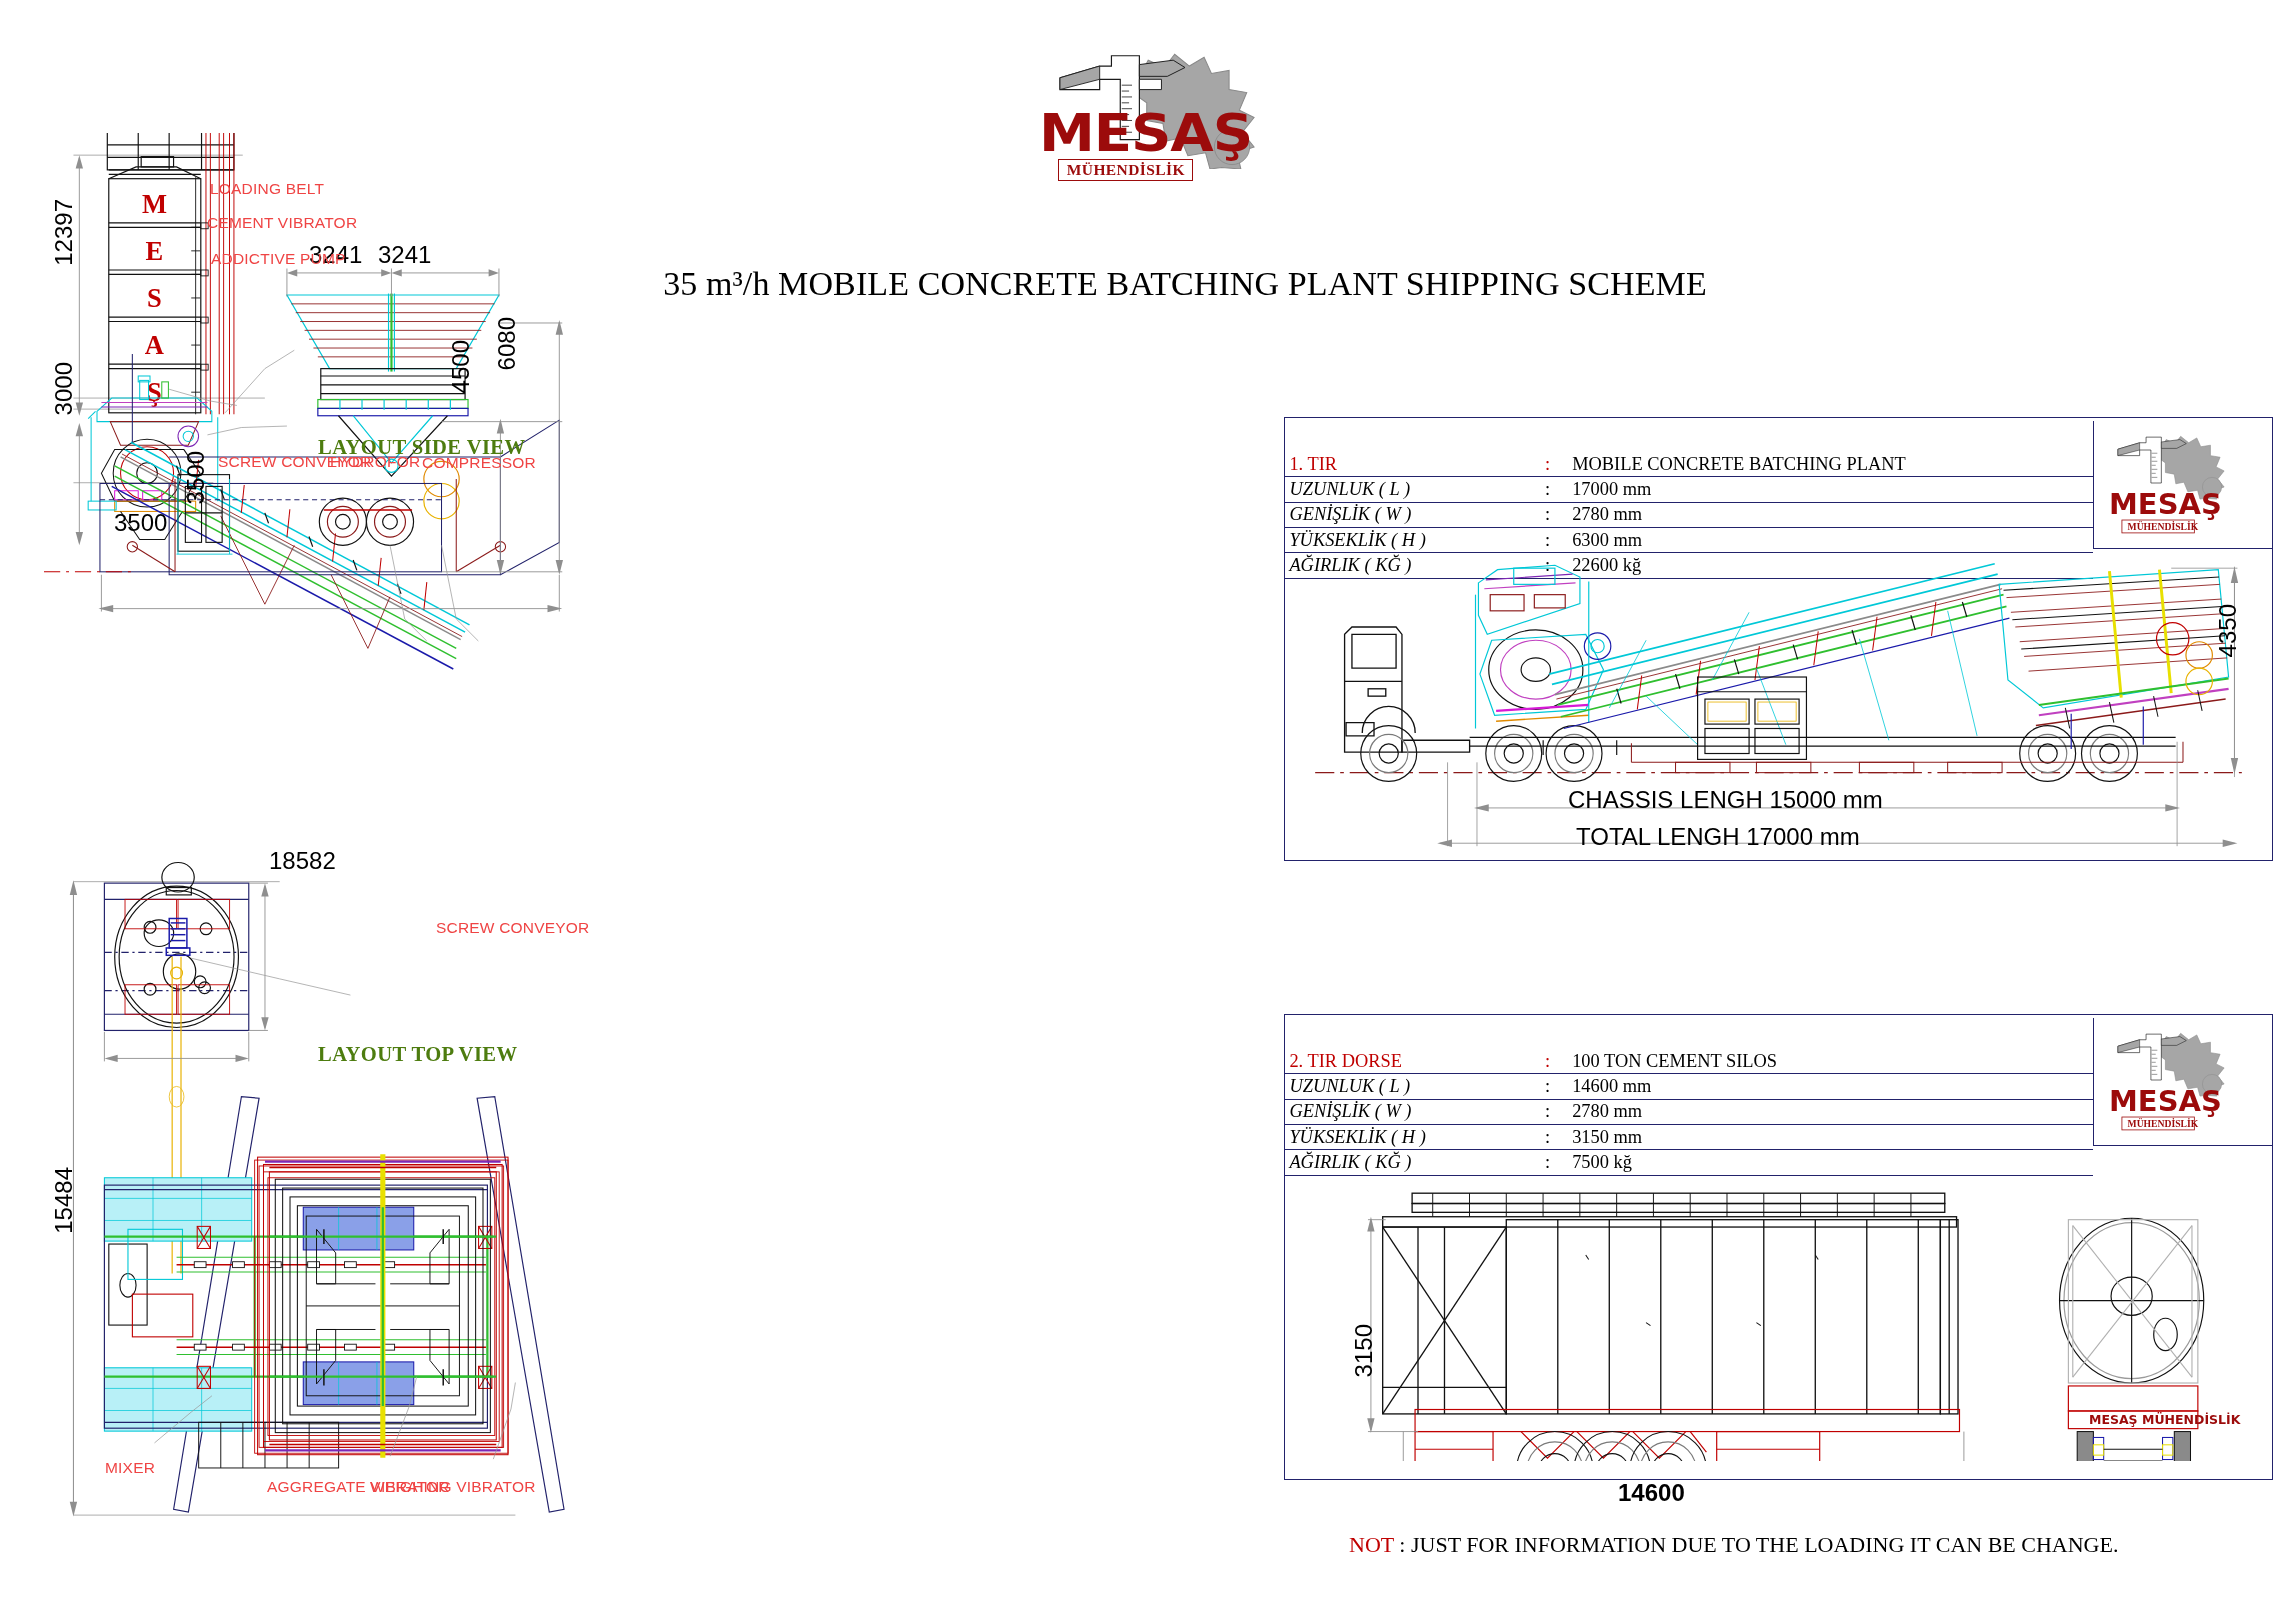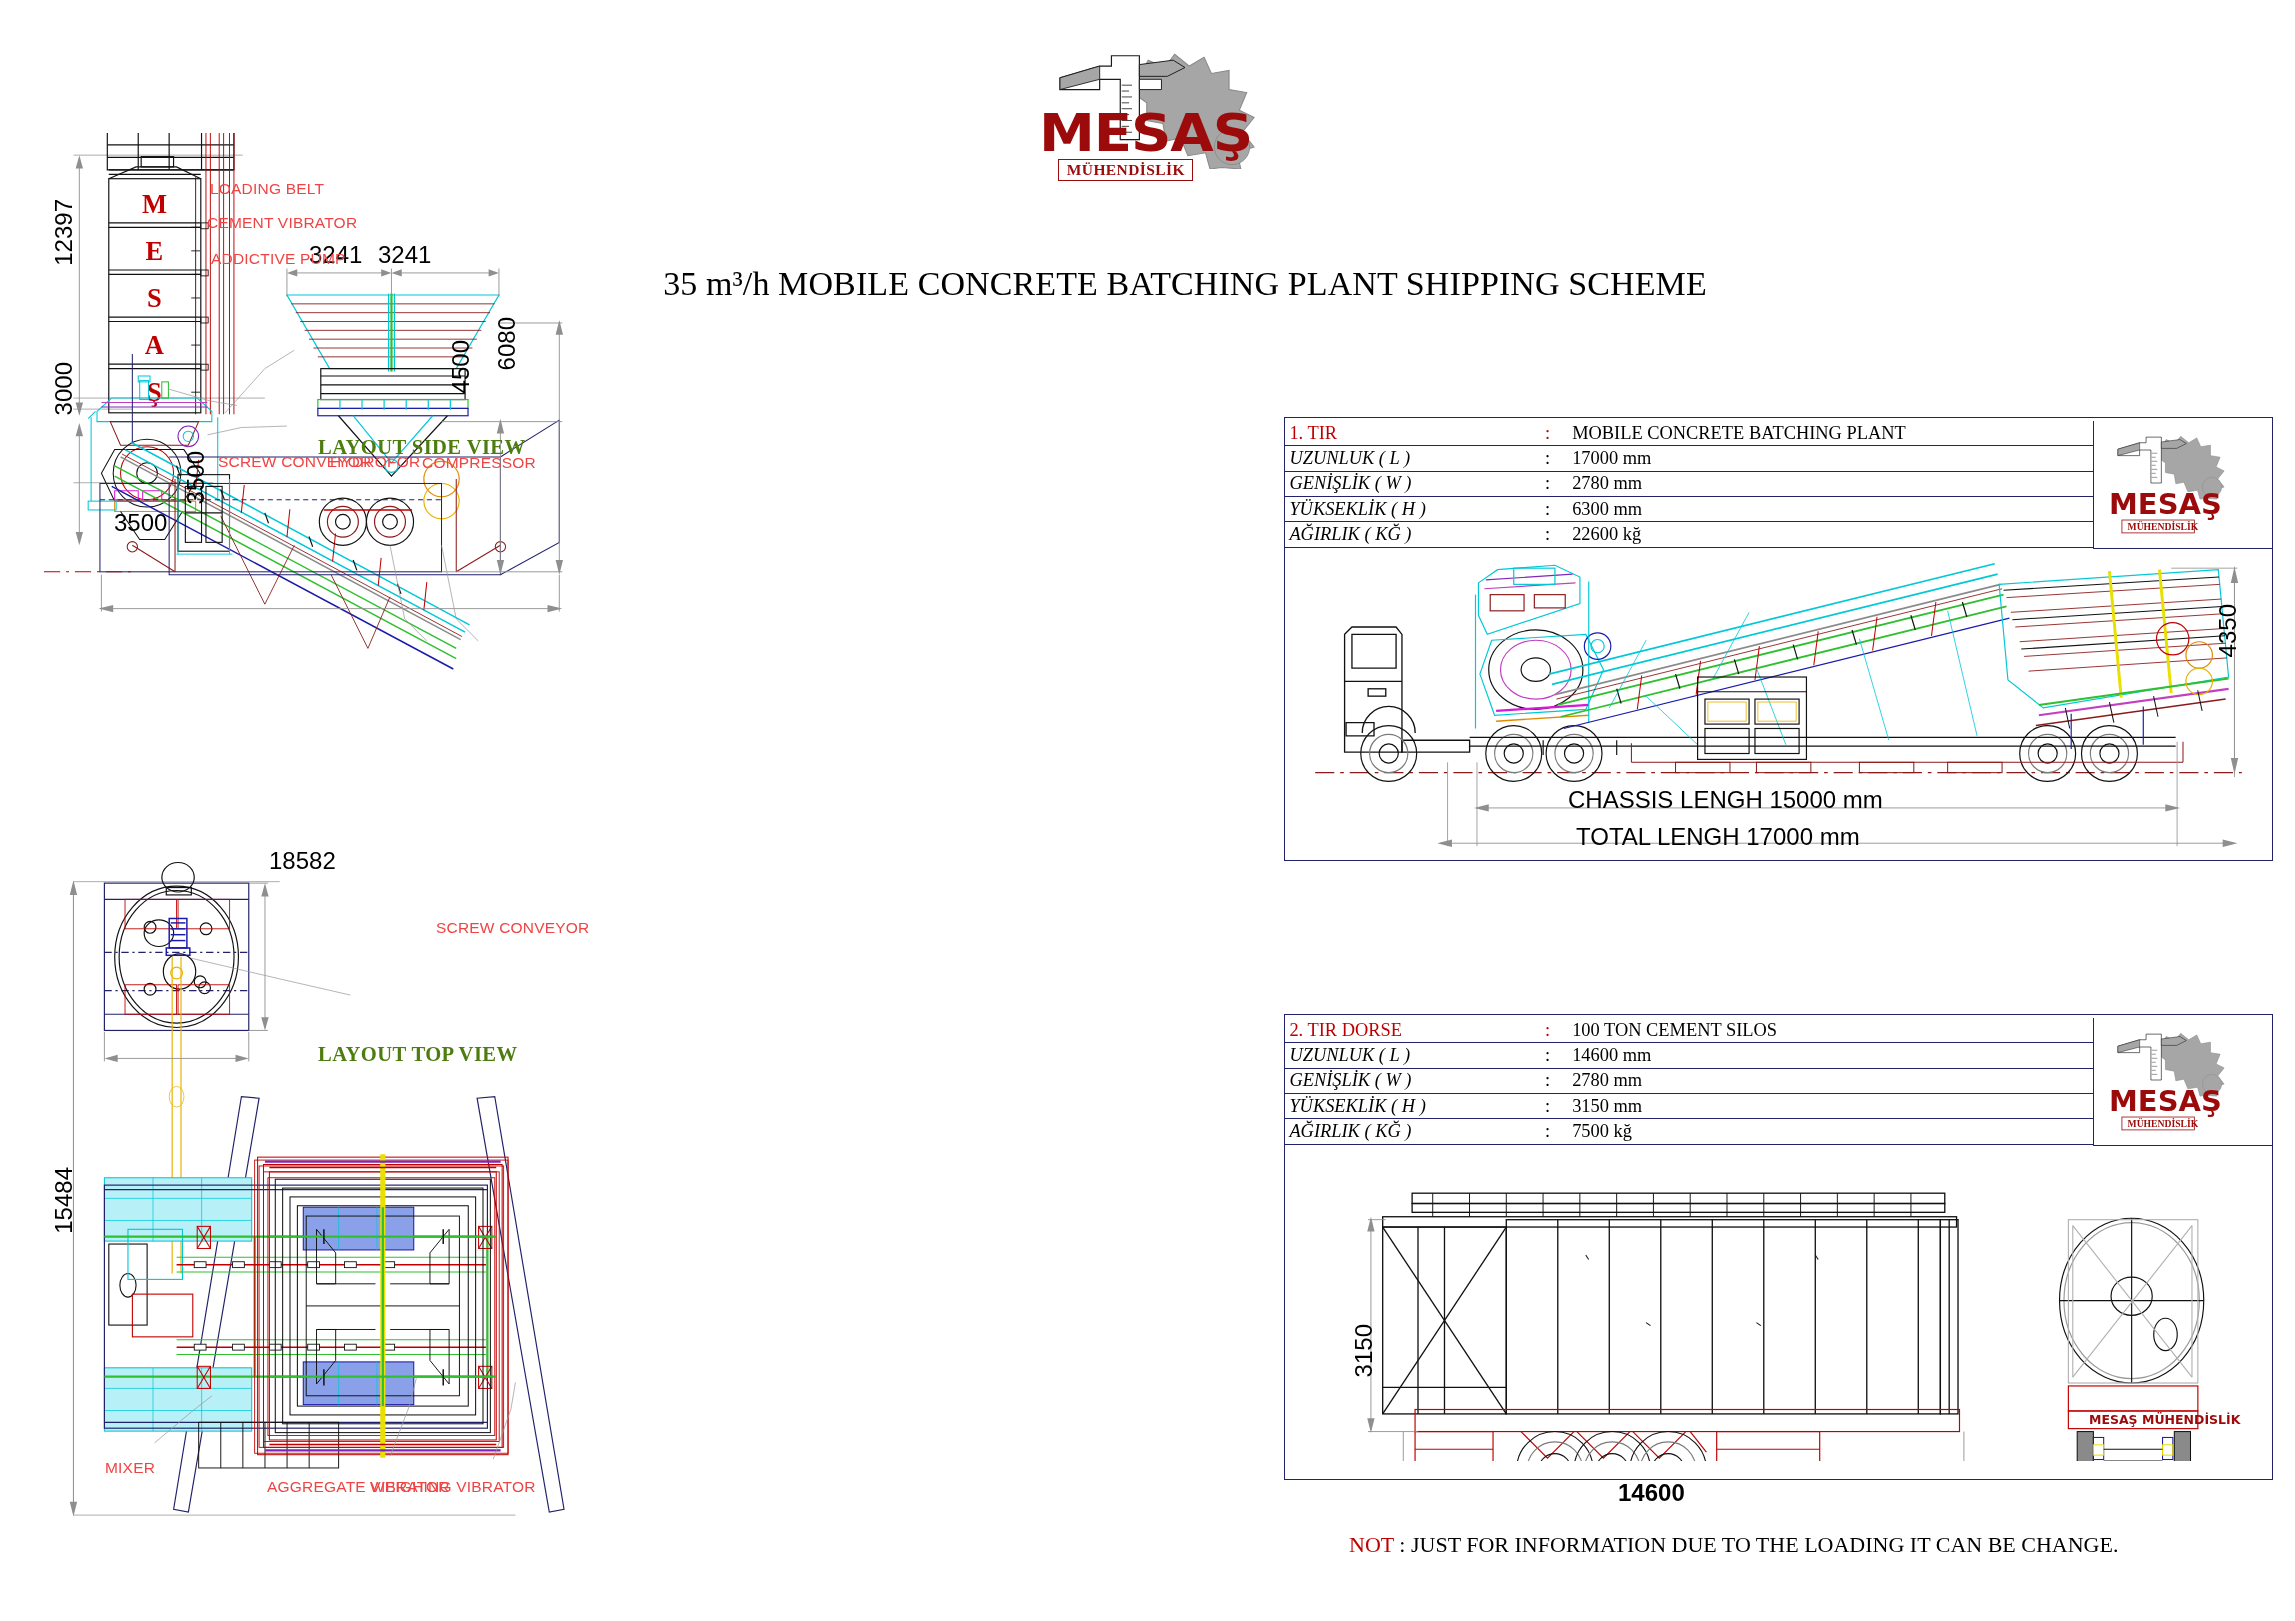--- a/index.html
+++ b/index.html
@@ -16,21 +16,21 @@
   .logo-word{color:#9c0b0b;font-weight:bold;letter-spacing:-.02em;
              font-family:"DejaVu Sans",sans-serif;}
   .logo-sub{color:#9c0b0b;font-family:"Liberation Serif",serif;font-weight:bold;}
   .logo-subbox{border:1.1px solid #9c0b0b;display:inline-block;}
 
   
   #main-title{font-family:"Liberation Serif",serif;font-size:34px;letter-spacing:0.1px;}
 
   
   .spec-frame{border:0.7px solid #22226b;background:#fff;}
-  .spec-table{border-collapse:collapse;width:100%;height:100%;}
+  .spec-table{border-collapse:collapse;width:100%;height:100%;margin-top:31px;}
   .spec-table td{border-top:1.2px solid #22226b;border-bottom:1.2px solid #22226b;
     font-family:"Liberation Serif",serif;font-size:18.4px;padding:0 4.4px;height:22px;
     white-space:nowrap;}
   .spec-table tr:first-child td{border-top:none;}
   .c-label{width:30%;font-style:italic;}
   .c-colon{width:5%;text-align:center;}
   .c-val{width:65%;text-align:left;padding-left:25px;}
   .hdr-label{color:#c00000;font-weight:normal;text-align:left;padding-left:22px;}
   .hdr-colon{color:#c00000;}
 

